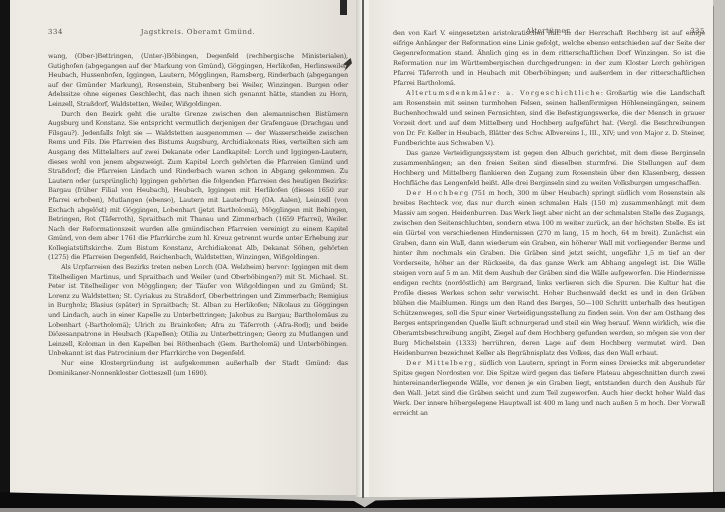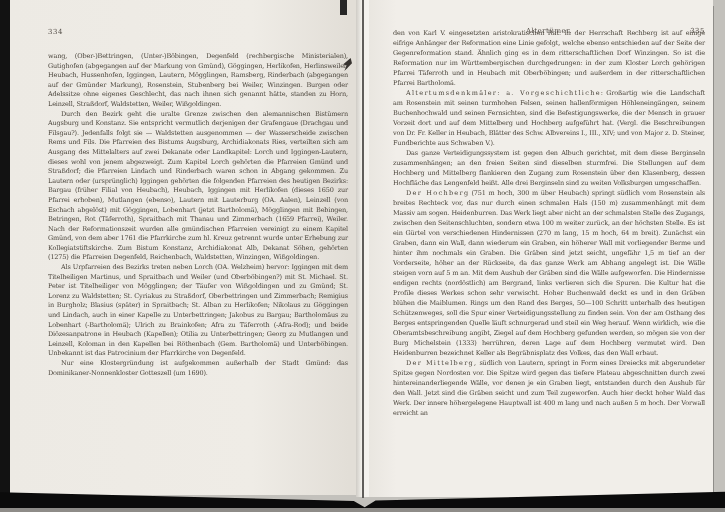--- a/index.html
+++ b/index.html
@@ -53,20 +53,21 @@
 </head>
 <body>
 
 <div class="stage">
 
   <div class="edge-left"></div>
 
   <div class="page-left">
     <div class="runhead">
       <span class="num">334</span>
+      <span class="title">Jagstkreis. Oberamt Gmünd.</span>
       <span class="num"></span>
     </div>
     <div class="textcol">
       <p class="para cont">wang, (Ober-)Bettringen, (Unter-)Böbingen, Degenfeld (rechbergische Ministerialen), Gutighofen (abgegangen auf der Markung von Gmünd), Göggingen, Herlikofen, Herlinsweiler, Heubach, Hussenhofen, Iggingen, Lautern, Mögglingen, Ramsberg, Rinderbach (abgegangen auf der Gmünder Markung), Rosenstein, Stubenberg bei Weiler, Winzingen. Burgen oder Adelssitze ohne eigenes Geschlecht, das nach ihnen sich genannt hätte, standen zu Horn, Leinzell, Straßdorf, Waldstetten, Weiler, Wißgoldingen.</p>
       <p class="para">Durch den Bezirk geht die uralte Grenze zwischen den alemannischen Bistümern Augsburg und Konstanz. Sie entspricht vermutlich derjenigen der Grafengaue (Drachgau und Filsgau?). Jedenfalls folgt sie — Waldstetten ausgenommen — der Wasserscheide zwischen Rems und Fils. Die Pfarreien des Bistums Augsburg, Archidiakonats Ries, verteilten sich am Ausgang des Mittelalters auf zwei Dekanate oder Landkapitel: Lorch und Iggingen-Lautern, dieses wohl von jenem abgezweigt. Zum Kapitel Lorch gehörten die Pfarreien Gmünd und Straßdorf; die Pfarreien Lindach und Rinderbach waren schon in Abgang gekommen. Zu Lautern oder (ursprünglich) Iggingen gehörten die folgenden Pfarreien des heutigen Bezirks: Bargau (früher Filial von Heubach), Heubach, Iggingen mit Herlikofen (dieses 1650 zur Pfarrei erhoben), Mutlangen (ebenso), Lautern mit Lauterburg (OA. Aalen), Leinzell (von Eschach abgelöst) mit Göggingen, Lobenhart (jetzt Bartholomä), Mögglingen mit Bebingen, Betringen, Rot (Täferroth), Spraitbach mit Thanau und Zimmerbach (1659 Pfarrei), Weiler. Nach der Reformationszeit wurden alle gmündischen Pfarreien vereinigt zu einem Kapitel Gmünd, von dem aber 1761 die Pfarrkirche zum hl. Kreuz getrennt wurde unter Erhebung zur Kollegiatstiftskirche. Zum Bistum Konstanz, Archidiakonat Alb, Dekanat Söhen, gehörten (1275) die Pfarreien Degenfeld, Reichenbach, Waldstetten, Winzingen, Wißgoldingen.</p>
       <p class="para">Als Urpfarreien des Bezirks treten neben Lorch (OA. Welzheim) hervor: Iggingen mit dem Titelheiligen Martinus, und Spraitbach und Weiler (und Oberböbingen?) mit St. Michael. St. Peter ist Titelheiliger von Mögglingen; der Täufer von Wißgoldingen und zu Gmünd; St. Lorenz zu Waldstetten; St. Cyriakus zu Straßdorf, Oberbettringen und Zimmerbach; Remigius in Burgholz; Blasius (später) in Spraitbach; St. Alban zu Herlikofen; Nikolaus zu Göggingen und Lindach, auch in einer Kapelle zu Unterbettringen; Jakobus zu Bargau; Bartholomäus zu Lobenhart (-Bartholomä); Ulrich zu Brainkofen; Afra zu Täferroth (-Afra-Rod); und beide Diözesanpatrone in Heubach (Kapellen); Otilia zu Unterbettringen; Georg zu Mutlangen und Leinzell, Koloman in den Kapellen bei Röthenbach (Gem. Bartholomä) und Unterböbingen. Unbekannt ist das Patrocinium der Pfarrkirche von Degenfeld.</p>
       <p class="para">Nur eine Klostergründung ist aufgekommen außerhalb der Stadt Gmünd: das Dominikaner-Nonnenkloster Gotteszell (um 1690).</p>
     </div>
   </div>
 

